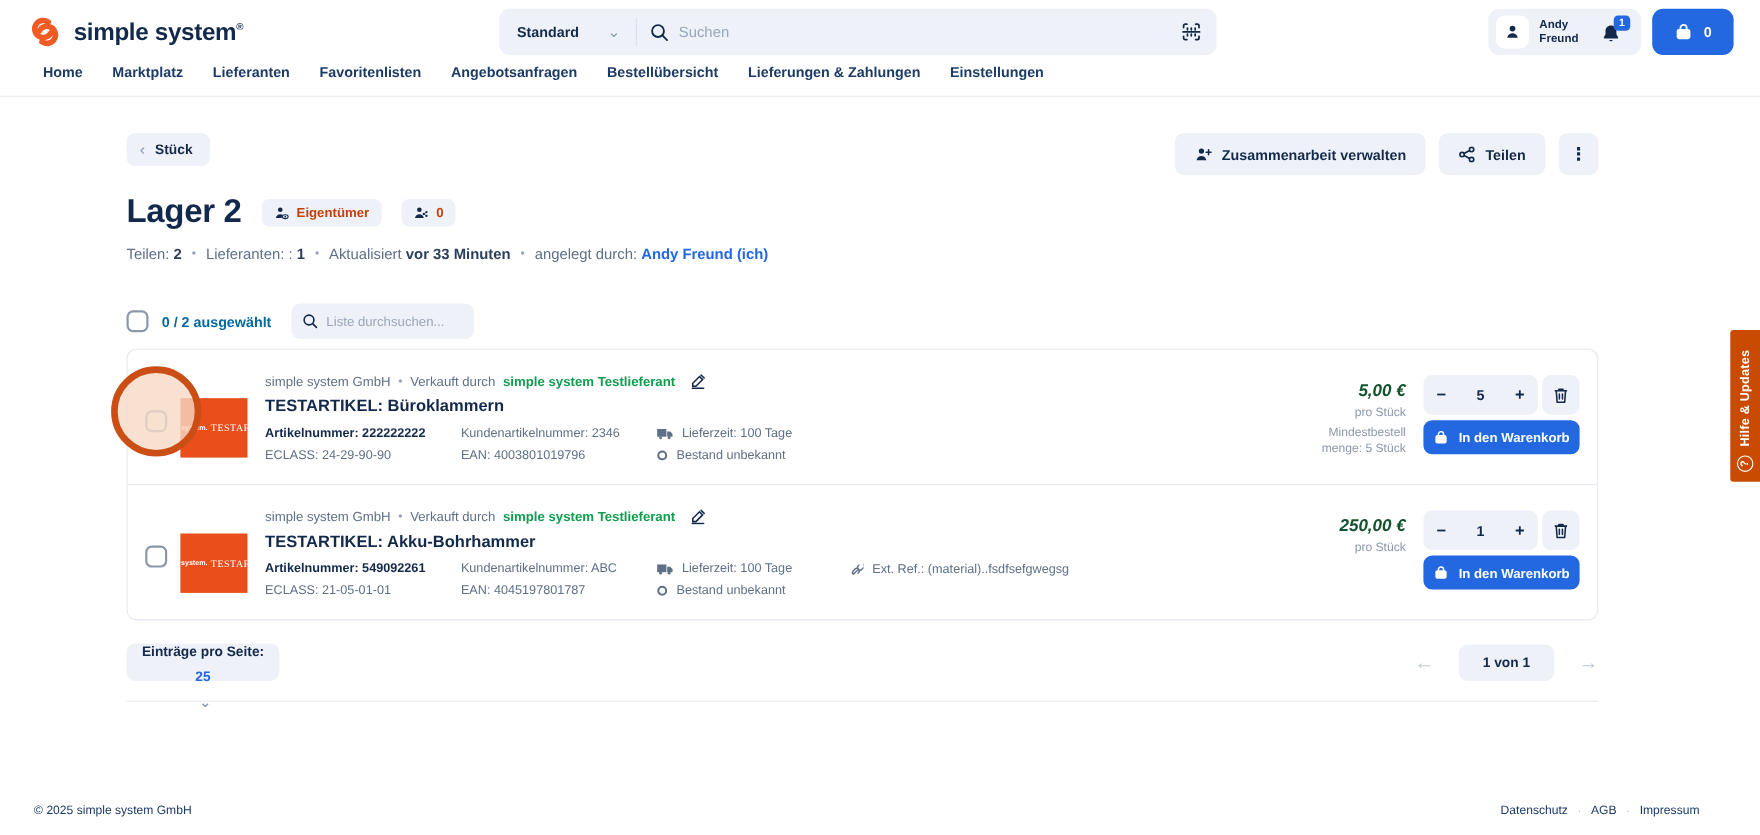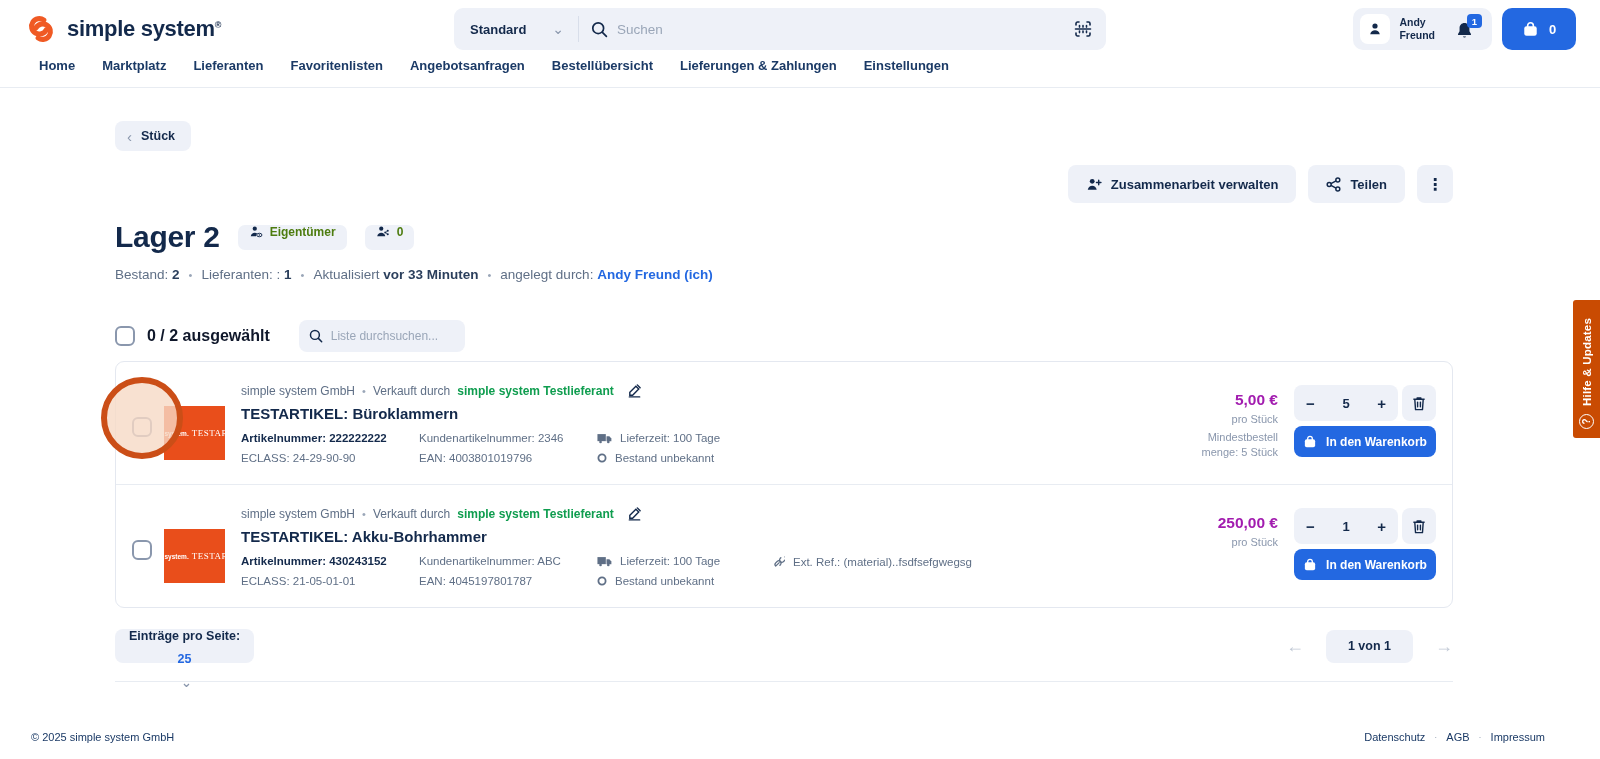--- a/index.html
+++ b/index.html
@@ -56,42 +56,42 @@
   .content { width:1338px; margin-left:115px; position:relative; }
 
   .action-row { display:flex; align-items:flex-start; margin-top:33px; }
   .btn-light {
     background:#eef1f8; border:none; border-radius:8px; color:#13294b;
     font-family:inherit; font-size:12.5px; font-weight:700; cursor:pointer;
     display:flex; align-items:center; gap:9px;
   }
   .back-btn { height:30px; padding:0 16px 0 12px; }
   .back-chevron { color:#8a97ad; font-size:15px; font-weight:400; }
-  .right-actions { margin-left:auto; display:flex; gap:12px;margin-top:44px; }
+  .right-actions { margin-left:auto; display:flex; gap:12px; }
   .action-btn { height:38px; padding:0 18px; font-size:13px; }
   .kebab-btn { width:36px; height:38px; justify-content:center; font-size:16px; color:#13294b; }
 
   .title-row { display:flex; align-items:center; gap:18px; margin-top:17px; }
   .page-title { font-size:30px; font-weight:700; color:#13294b; letter-spacing:-0.3px; }
   .badge {
-    background:#eef1f8; border-radius:7px; height:25px; display:flex; 
-    gap:7px; padding:0 11px; font-size:12px; font-weight:700; color:#4d7c0f;
+    background:#eef1f8; border-radius:7px; height:25px; display:flex; align-items:center;
+    gap:7px; padding:0 11px; font-size:12px; font-weight:700; color:#c2410c;
   }
 
   .meta-row { display:flex; align-items:center; gap:9px; margin-top:13px; font-size:13.5px; color:#5f6f86; }
   .meta-row b { color:#2b3f5c; }
   .meta-dot { color:#9aa6b8; font-size:11px; }
   .meta-link { color:#2368e1; font-weight:700; cursor:pointer; }
 
   .toolbar { display:flex; align-items:center; margin-top:38px; }
   .checkbox {
     width:20px; height:20px; border:2px solid #8a97ad; border-radius:6px; background:#fff;
     cursor:pointer; flex:none;
   }
-  .selected-label { font-size:16px; font-weight:700; color:#0f172a; margin:0 11px 0 12px; }
+  .selected-label { font-size:13px; font-weight:700; color:#0369a1; margin:0 0 0 12px; }
   .list-search {
     margin-left:18px; width:166px; height:32px; background:#eef1f8; border-radius:8px;
     display:flex; align-items:center; gap:8px; padding:0 10px;
   }
   .list-search input {
     flex:1; min-width:0; border:none; background:transparent; outline:none;
     font-family:inherit; font-size:12px; color:#13294b;
   }
   .list-search input::placeholder { color:#9aa6b8; }
 
@@ -115,21 +115,21 @@
   .product-title { font-size:15px; font-weight:700; color:#13294b; margin-top:7px; cursor:pointer; }
   .detail-grid { display:flex; margin-top:10px; font-size:11.5px; color:#5f6f86; }
   .detail-col { display:flex; flex-direction:column; gap:8px; }
   .dcol-1 { width:178px; }
   .dcol-2 { width:178px; }
   .dcol-3 { width:175px; }
   .detail-strong { color:#13294b; font-weight:700; }
   .detail-item { display:flex; align-items:center; gap:8px; white-space:nowrap; }
 
   .price-col { width:120px; flex:none; text-align:right; margin:8px 16px 0 8px; }
-  .price { font-size:15.5px; font-weight:700; color:#a21caf; }
+  .price { font-size:15.5px; font-weight:700; color:#14532d;font-style:italic; }
   .price-sub { font-size:11px; color:#8a97ad; margin-top:3px; line-height:1.35; }
 
   .controls-col { width:142px; flex:none; margin-top:2px; }
   .stepper-row { display:flex; gap:4px; }
   .stepper {
     flex:1; height:36px; background:#eef1f8; border-radius:8px; display:flex;
     align-items:center; justify-content:space-between; padding:0 12px;
   }
   .step-btn { border:none; background:none; color:#13294b; font-size:15px; font-weight:700; cursor:pointer; font-family:inherit; padding:0; }
   .qty { font-size:13px; font-weight:700; color:#13294b; }
@@ -319,21 +319,21 @@
         <circle cx="13.4" cy="6.2" r="1.2"></circle>
           <circle cx="10.6" cy="8.2" r="1.2"></circle>
           <circle cx="13.4" cy="10.2" r="1.2"></circle>
         <path d="M11 8l2-1.5M11 8.4l2 1.5" stroke="#13294b" stroke-width="0.8"></path>
       </svg>
       <span>0</span>
     </span>
   </div>
 
   <div class="meta-row">
-    <span><span>Bestand:</span> <b>2</b></span>
+    <span><span>Teilen:</span> <b>2</b></span>
     <span class="meta-dot">•</span>
     <span><span>Lieferanten: :</span> <b>1</b></span>
     <span class="meta-dot">•</span>
     <span><span>Aktualisiert</span> <b>vor 33 Minuten</b></span>
     <span class="meta-dot">•</span>
     <span><span>angelegt durch:</span> <span class="meta-link">Andy Freund (ich)</span></span>
   </div>
 
   <div class="toolbar">
     <span class="checkbox"></span>
@@ -463,21 +463,21 @@
             <svg width="15" height="15" viewBox="0 0 16 16" fill="none" stroke="#13294b" stroke-width="1.5">
                 <path d="M9.5 3.5 12.5 6.5 6 13H3v-3z"></path>
                 <path d="M11 2l3 3" stroke-linecap="round"></path>
                 <path d="M2.5 14.8h11" stroke-linecap="round"></path>
               </svg>
           </span>
         </div>
         <div class="product-title">TESTARTIKEL: Akku-Bohrhammer</div>
         <div class="detail-grid">
           <div class="detail-col dcol-1">
-            <span class="detail-strong">Artikelnummer: 430243152</span>
+            <span class="detail-strong">Artikelnummer: 549092261</span>
             <span>ECLASS: 21-05-01-01</span>
           </div>
           <div class="detail-col dcol-2">
             <span>Kundenartikelnummer: ABC</span>
             <span>EAN: 4045197801787</span>
           </div>
           <div class="detail-col dcol-3">
             <span class="detail-item">
               <svg width="15" height="11" viewBox="0 0 17 12" fill="#5f6f86">
                   <path d="M0.5 1h9.5v8H0.5z"></path>

